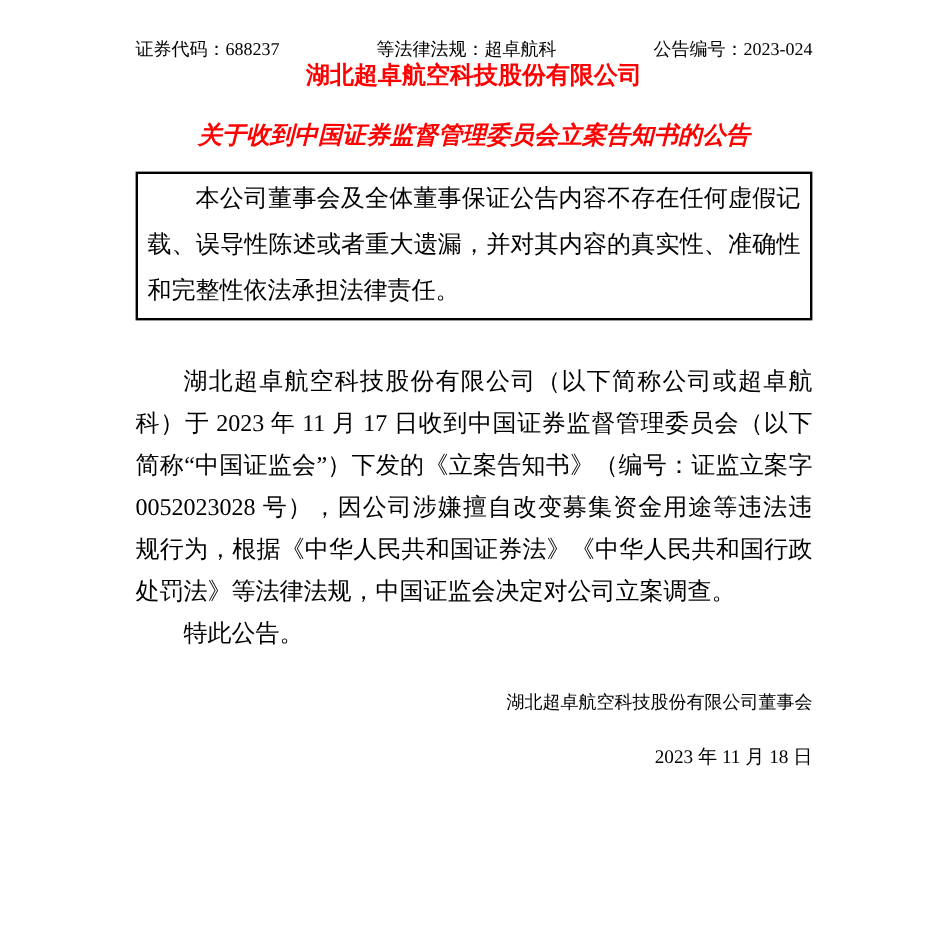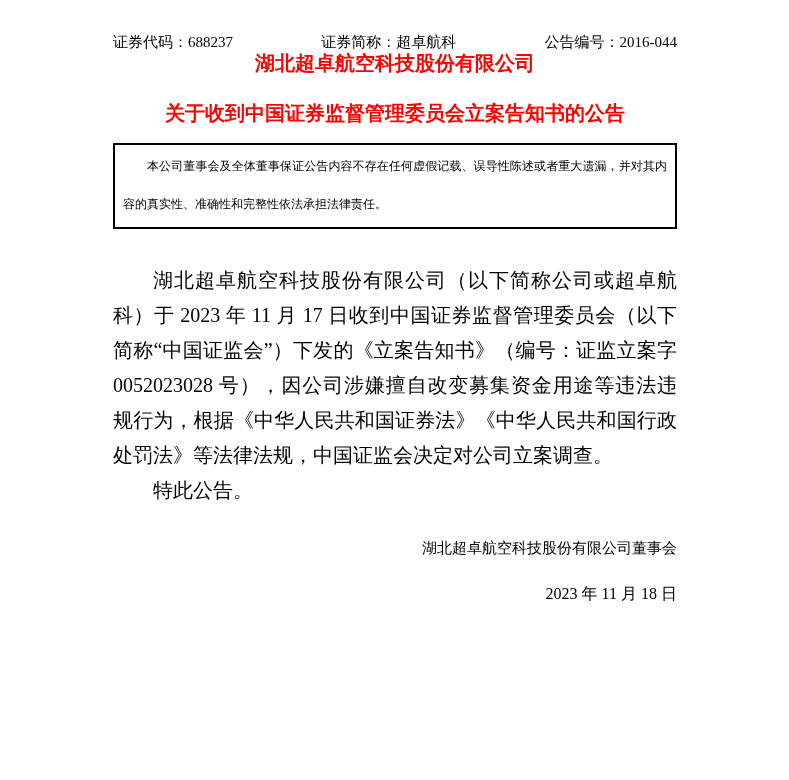--- a/index.html
+++ b/index.html
@@ -25,29 +25,29 @@
     line-height: 18px;
   }
   .title {
     text-align: center;
     font-weight: bold;
     font-size: 20px;
     line-height: 24px;
     margin: 0;
   }
   .title.company { }
-  .title.subject { margin-top: 26px; }
+  .title.subject { margin-top: 26px; font-style: italic; }
   .disclaimer-box {
     margin-top: 18px;
     border: 2px solid #000000;
     padding: 2px 8px 4px 8px;
   }
   .disclaimer {
     margin: 0;
-    font-size: 12px;
+    font-size: 20px;
     line-height: 38px;
     text-indent: 2em;
     text-align: justify;
   }
   .para {
     margin: 0;
     font-size: 20px;
     line-height: 35px;
     text-indent: 2em;
     text-align: justify;
@@ -66,22 +66,22 @@
     text-align: right;
   }
 </style>
 </head>
 <body>
 
 <div class="page">
 
   <div class="doc-header">
     <span>证券代码：688237</span>
-    <span>证券简称：超卓航科</span>
-    <span>公告编号：2016-044</span>
+    <span>等法律法规：超卓航科</span>
+    <span>公告编号：2023-024</span>
   </div>
 
   <h1 class="title company" style="color: rgb(255, 0, 0);">湖北超卓航空科技股份有限公司</h1>
 
   <h2 class="title subject" style="color: rgb(255, 0, 0);">关于收到中国证券监督管理委员会立案告知书的公告</h2>
 
   <div class="disclaimer-box">
     <p class="disclaimer">本公司董事会及全体董事保证公告内容不存在任何虚假记载、误导性陈述或者重大遗漏，并对其内容的真实性、准确性和完整性依法承担法律责任。</p>
   </div>
 

